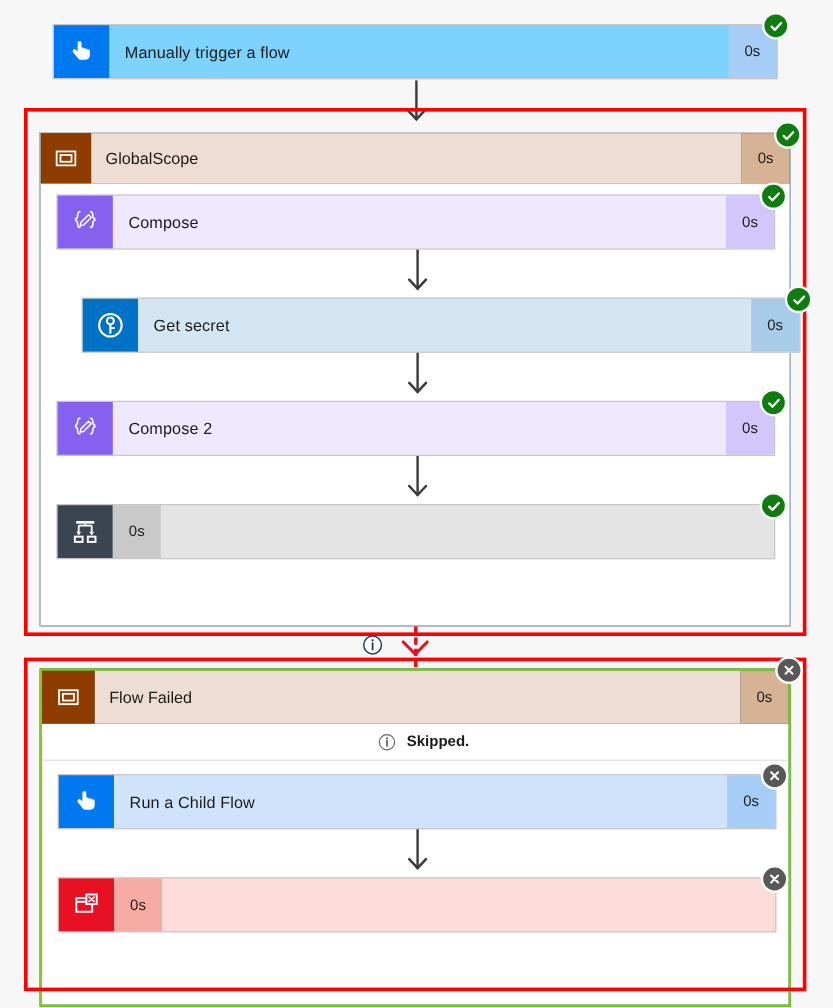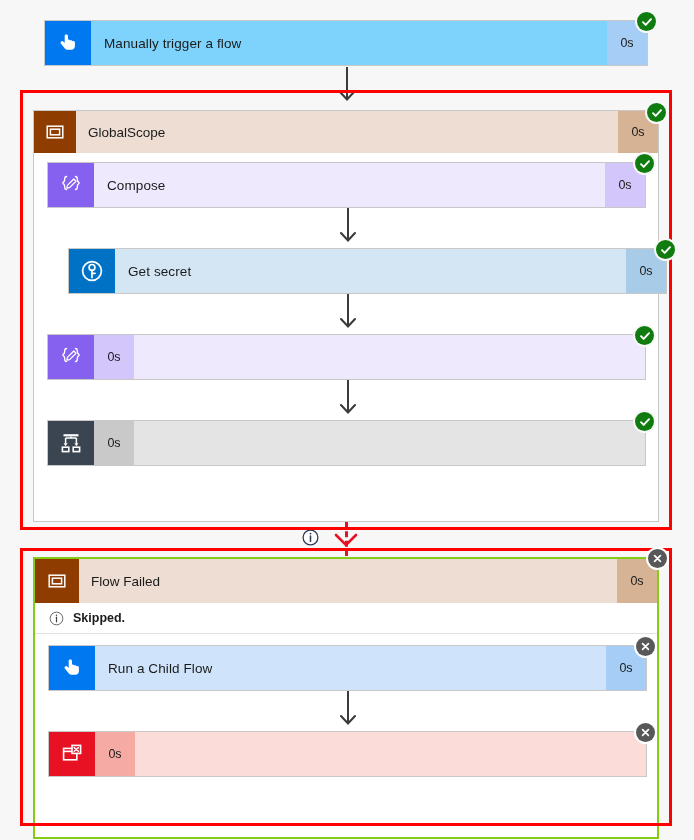--- a/index.html
+++ b/index.html
@@ -148,20 +148,21 @@
   .scope-note {
     display: flex;
     align-items: center;
     gap: 9px;
     height: 30px;
     padding-left: 14px;
     font-size: 12.5px;
     font-weight: bold;
     background: #ffffff;
     border-bottom: 1px solid #e2e2e2;
+    justify-content: center;
   }
   .scope-body {
     position: relative;
     background: #ffffff;
   }
 
   
   .redbox {
     position: absolute;
     box-sizing: border-box;
@@ -265,20 +266,21 @@
     </div>
 
     <div class="card" style="position:absolute;left:13px;top:181px;width:599px;background:#eee9fd;">
       <div class="icon-box" style="background:#8661f0;">
         <svg width="26" height="24" viewBox="0 0 26 24">
           <path d="M8.6 3.5c-1.6 0-1.9 1.1-1.9 2.6 0 2.0-.3 2.9-1.7 3.3v1.2c1.4.4 1.7 1.3 1.7 3.3 0 1.5.3 2.6 1.9 2.6" stroke="#ffffff" stroke-width="1.3" fill="none" stroke-linecap="round"></path>
           <path d="M17.4 3.5c1.6 0 1.9 1.1 1.9 2.6 0 2.0.3 2.9 1.7 3.3v1.2c-1.4.4-1.7 1.3-1.7 3.3 0 1.5-.3 2.6-1.9 2.6" stroke="#ffffff" stroke-width="1.3" fill="none" stroke-linecap="round"></path>
           <path d="M15.8 6.0 L9.4 12.4 L8.9 15.1 L11.6 14.6 L18.0 8.2 Z" stroke="#ffffff" stroke-width="1.25" fill="none" stroke-linejoin="round"></path>
         </svg>
       </div>
+      <div class="title">Compose 2</div>
       <div class="duration" style="background:#d3c6fa;">0s</div>
       <div class="badge succeeded">
         <svg width="12" height="12" viewBox="0 0 12 12">
           <path d="M2 6.2 L4.7 8.9 L10 3.2" stroke="#ffffff" stroke-width="1.9" fill="none" stroke-linecap="round" stroke-linejoin="round"></path>
         </svg>
       </div>
     </div>
 
     <div class="conn" style="left:313px;top:227px;height:33px;"></div>
     <div class="conn-arrow" style="left:305px;top:250px;">

